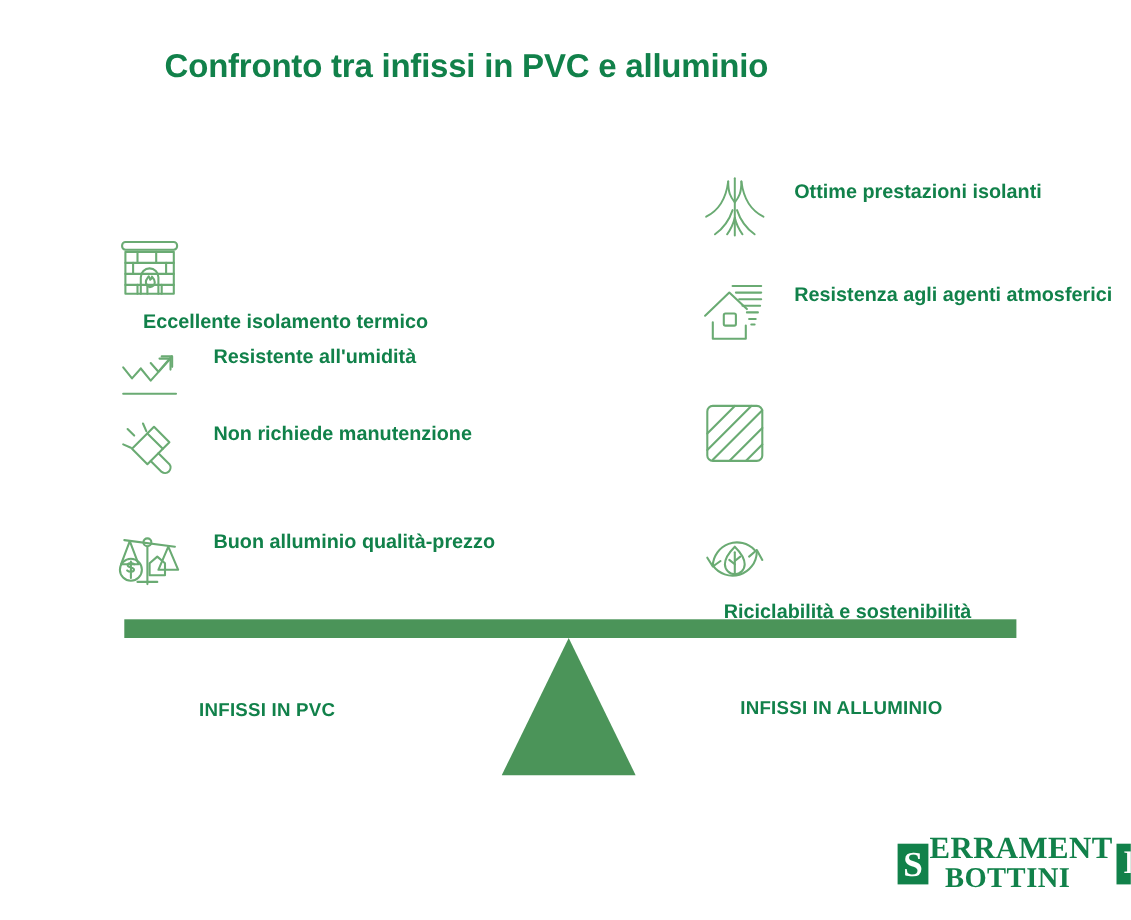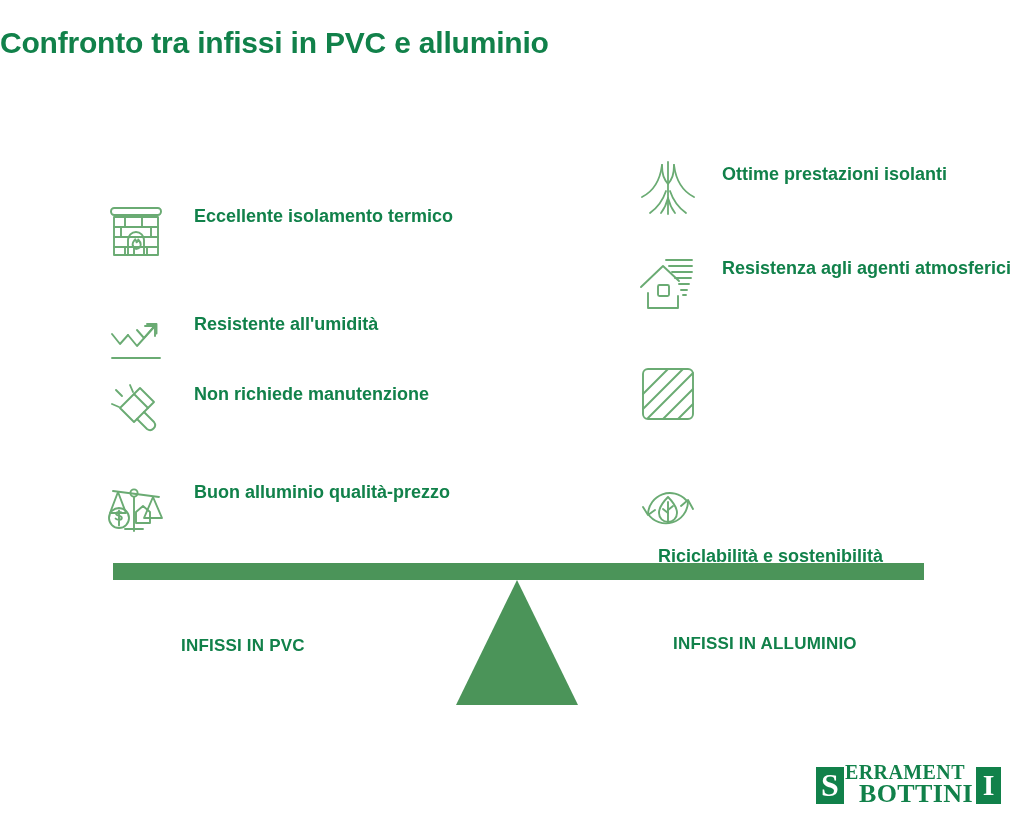--- a/index.html
+++ b/index.html
@@ -15,22 +15,23 @@
     position: relative;
   }
   .stage {
     position: relative;
     width: 1028px;
     height: 836px;
   }
   .page-title {
     position: absolute;
     left: 0;
-    top: 26px;
+    top: 44px;
     width: 848px;
+    text-align: center;
     font-size: 30px;
     font-weight: bold;
     color: #11814a;
     letter-spacing: -0.2px;
   }
 
   
   .col {
     position: absolute;
   }
@@ -57,21 +58,21 @@
     font-size: 18px;
     font-weight: bold;
     color: #11814a;
     line-height: 1.36;
     padding-top: 4px;
   }
   .col-left .feature .label  { margin-left: 26px; width: 300px; }
   .col-right .feature .label { margin-left: 22px; width: 300px; }
 
   
-  .lf1 { left: 0; top: 50px; }
+  .lf1 { left: 0; top: 62px; flex-direction: column; }
   .lf2 { left: 0; top: 158px; justify-content: center; }
   .lf3 { left: 0; top: 228px; }
   .lf4 { left: 0; top: 326px; }
 
   
   .rf1 { left: 0; top: 8px; }
   .rf2 { left: 0; top: 102px; }
   .rf3 { left: 0; top: 212px; }
   .rf4 { left: 0; top: 326px; flex-direction: column; }
 
@@ -136,21 +137,21 @@
   }
   .logo-words {
     color: #11814a;
     font-family: "Liberation Serif", serif;
     font-weight: bold;
     line-height: 0.96;
     margin: 0 1px 0 1px;
     text-align: left;
   }
   .logo-line1 {
-    font-size: 20px;
+    font-size: 28px;
     letter-spacing: 0.4px;
     display: block;
   }
   .logo-line2 {
     font-size: 26px;
     letter-spacing: 0.4px;
     display: block;
     padding-left: 14px;
   }
 </style>

